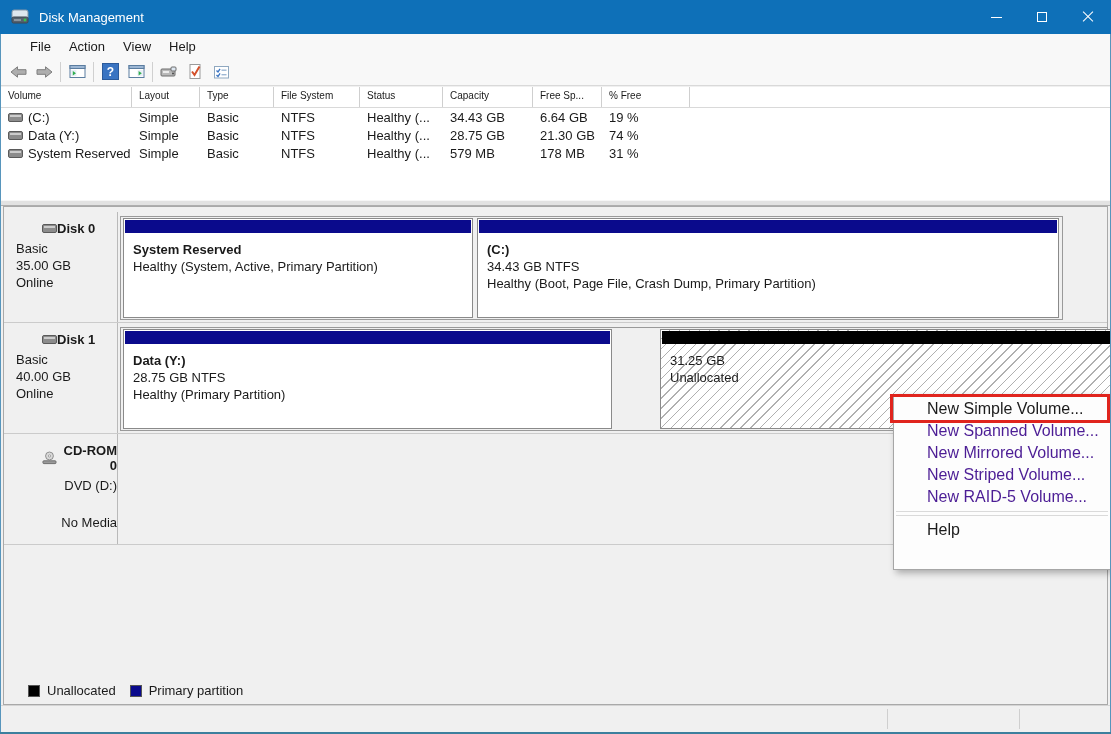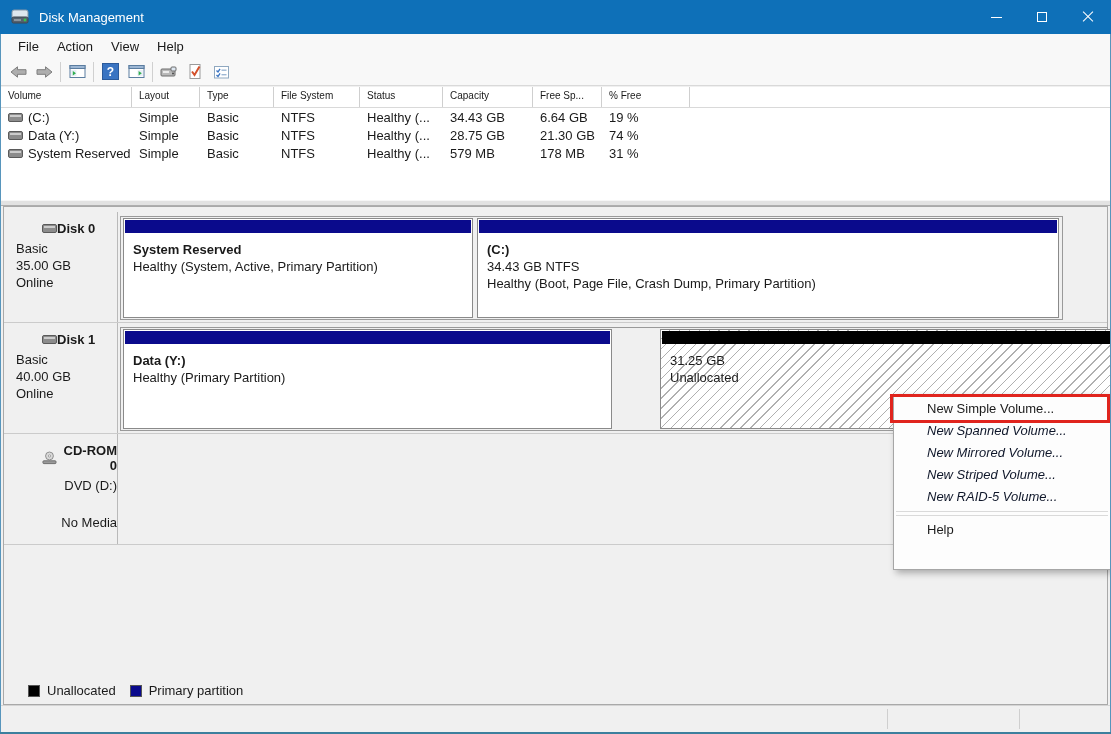--- a/index.html
+++ b/index.html
@@ -22,21 +22,21 @@
   .caption-group { margin-left:auto; display:flex; height:34px; }
   .caption-btn { width:46px; height:34px; display:flex; align-items:center; justify-content:center; position:relative; }
   .glyph-min { width:11px; height:1px; background:#fff; display:block; }
   .glyph-max { width:10px; height:10px; border:1px solid #fff; display:block; }
   .glyph-close { width:12px; height:12px; position:relative; display:block; }
   .glyph-close::before, .glyph-close::after { content:""; position:absolute; left:-1px; top:5px; width:14px; height:1px; background:#fff; }
   .glyph-close::before { transform:rotate(45deg); } .glyph-close::after { transform:rotate(-45deg); }
 
   
   .menubar { position:absolute; left:1px; top:34px; width:1109px; height:24px; background:#f8f8f8;
-    display:flex; align-items:center; padding-left:8px; }
+    display:flex; align-items:center; padding-left:20px; }
   .menu-item { padding:3px 9px; color:#1a1a1a; }
 
   
   .toolbar { position:absolute; left:1px; top:58px; width:1109px; height:28px; background:#f8f8f8;
     border-bottom:1px solid #d9d9d9; display:flex; align-items:center; padding-left:4px; }
   .tbtn { width:26px; height:24px; border:none; background:transparent; display:flex; align-items:center; justify-content:center; padding:0; }
   .tsep { width:1px; height:20px; background:#d0d0d0; margin:0 3px; }
 
   
   .listpane { position:absolute; left:1px; top:87px; width:1109px; height:113px; background:#ffffff; }
@@ -77,22 +77,22 @@
   .swatch.navy { background:#0a0a8c; }
 
   
   .statusbar { position:absolute; left:1px; top:705px; width:1109px; height:27px; background:#f0f0f0;
     border-top:1px solid #d4d4d4; }
   .sb-div { position:absolute; top:3px; bottom:3px; width:1px; background:#cfcfcf; }
 
   
   .ctx { position:absolute; left:893px; top:394px; width:218px; height:176px; background:#fdfdfd;
     border:1px solid #a6a6a6; box-shadow:3px 3px 7px rgba(0,0,0,0.3); z-index:40; padding-top:3px; }
-  .ctx-item { height:22px; line-height:22px; padding-left:33px; font-size:13px; color:#1b1b1b; white-space:nowrap; overflow:hidden; }
-  .ctx-item.disabled { color:#0f172a;font-style:italic; }
+  .ctx-item { height:22px; line-height:22px; padding-left:33px; font-size:16px; color:#1b1b1b; white-space:nowrap; overflow:hidden; }
+  .ctx-item.disabled { color:#4c1d95; }
   .ctx-sep { height:1px; background:#dadada; margin:3px 2px; }
 
   .red-box { position:absolute; left:890px; top:394px; width:220px; height:29px;
     border:3px solid #e0241d; z-index:50; pointer-events:none; }
 </style>
 </head>
 <body>
 
 <div class="titlebar">
   <span class="app-icon">
@@ -292,20 +292,21 @@
         <span>Disk 1</span>
       </div>
       <div class="dl-line">Basic</div>
       <div class="dl-line">40.00 GB</div>
       <div class="dl-line">Online</div>
     </div>
     <div class="disk-frame" style="left:116px;width:988px;"></div>
     <div class="partition" style="left:119px;width:489px;">
       <div class="pbar navy"></div>
       <div class="ptitle">Data  (Y:)</div>
+      <div class="pline">28.75 GB NTFS</div>
       <div class="pline">Healthy (Primary Partition)</div>
     </div>
     <div class="partition unalloc" style="left:611px;width:490px;">
       <div class="pbar black"></div>
       <div class="ptitle"></div>
       <div class="pline">31.25 GB</div>
       <div class="pline">Unallocated</div>
     </div>
   </div>
 

